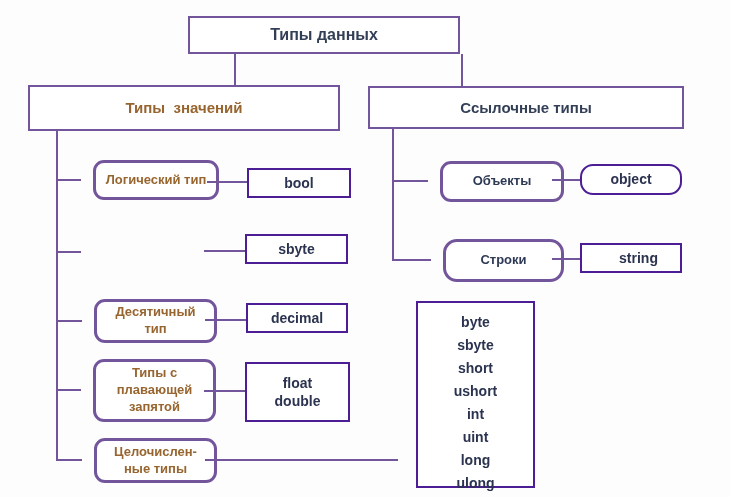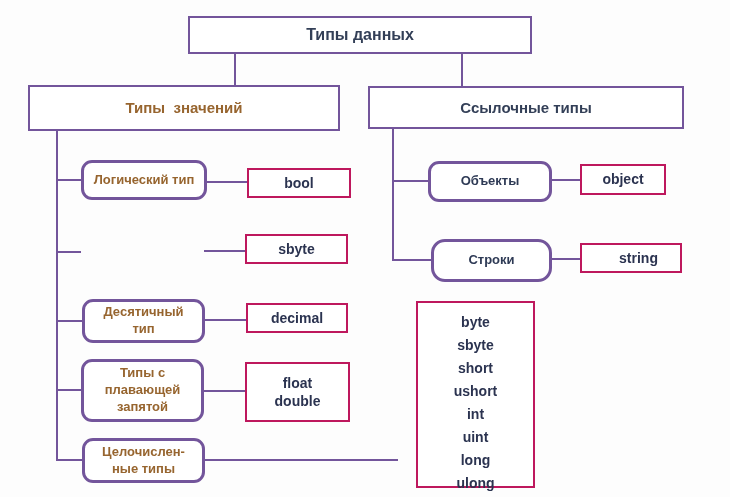--- a/index.html
+++ b/index.html
@@ -28,55 +28,56 @@
     border: 2px solid #73559b;
     font-size: 15px;
     color: #333f57;
   }
   .hdr.brown { color: #97652f; }
   
   .cat {
     border: 3px solid #73559b;
     border-radius: 11px;
     font-size: 13px;
+    margin-left: 12px;
   }
   .cat.brown { color: #97652f; }
   .cat.navy  { color: #2e3a55; }
   
   .typ {
-    border: 2px solid #be185d;
+    border: 2px solid #4c1d95;
     font-size: 14px;
     color: #2b3350;
   }
   .typ.tall { line-height: 23px; align-items: flex-start; padding-top: 8px; }
   
   .vline, .hline { position: absolute; background: #73559b; }
   .vline { width: 2px; }
   .hline { height: 2px; }
 
   
-  #root-box        { left: 188px; top: 16px;  width: 344px; height: 38px; font-size: 16px; }
+  #root-box        { left: 188px; top: 16px;  width: 272px; height: 38px; font-size: 16px; }
   #value-types-box { left: 28px;  top: 85px;  width: 312px; height: 46px; }
   #ref-types-box   { left: 368px; top: 86px;  width: 316px; height: 43px; }
 
   #cat-logical  { left: 81px; top: 160px; width: 126px; height: 40px; }
   #cat-symbols  { left: 81px; top: 232px; width: 123px; height: 40px; }
   #cat-decimal  { left: 82px; top: 299px; width: 123px; height: 44px; }
   #cat-float    { left: 81px; top: 359px; width: 123px; height: 63px; }
   #cat-integer  { left: 82px; top: 438px; width: 123px; height: 45px; }
 
   #typ-bool     { left: 247px; top: 168px; width: 104px; height: 30px; }
   #typ-char     { left: 245px; top: 234px; width: 103px; height: 30px; }
   #typ-decimal  { left: 246px; top: 303px; width: 102px; height: 30px; }
   #typ-float    { left: 245px; top: 362px; width: 105px; height: 60px; }
   #typ-integers { left: 416px; top: 301px; width: 119px; height: 187px; }
 
   #cat-objects  { left: 428px; top: 161px; width: 124px; height: 41px; }
   #cat-strings  { left: 431px; top: 239px; width: 121px; height: 43px; border-radius: 14px; }
-  #typ-object   { left: 580px; top: 164px; width: 86px; height: 31px; }
+  #typ-object   { left: 580px; top: 164px; width: 102px; height: 31px; border-radius: 13px; }
   #typ-string   { left: 580px; top: 243px; width: 102px; height: 30px; padding-left: 15px; }
 
   
   #c-root-left  { left: 234px; top: 54px; height: 31px; }
   #c-root-right { left: 461px; top: 54px; height: 32px; }
   
   #c-left-trunk { left: 56px; top: 131px; height: 330px; }
   #c-stub-l1 { left: 56px; top: 179px; width: 25px; }
   #c-stub-l2 { left: 56px; top: 251px; width: 25px; }
   #c-stub-l3 { left: 56px; top: 320px; width: 26px; }

